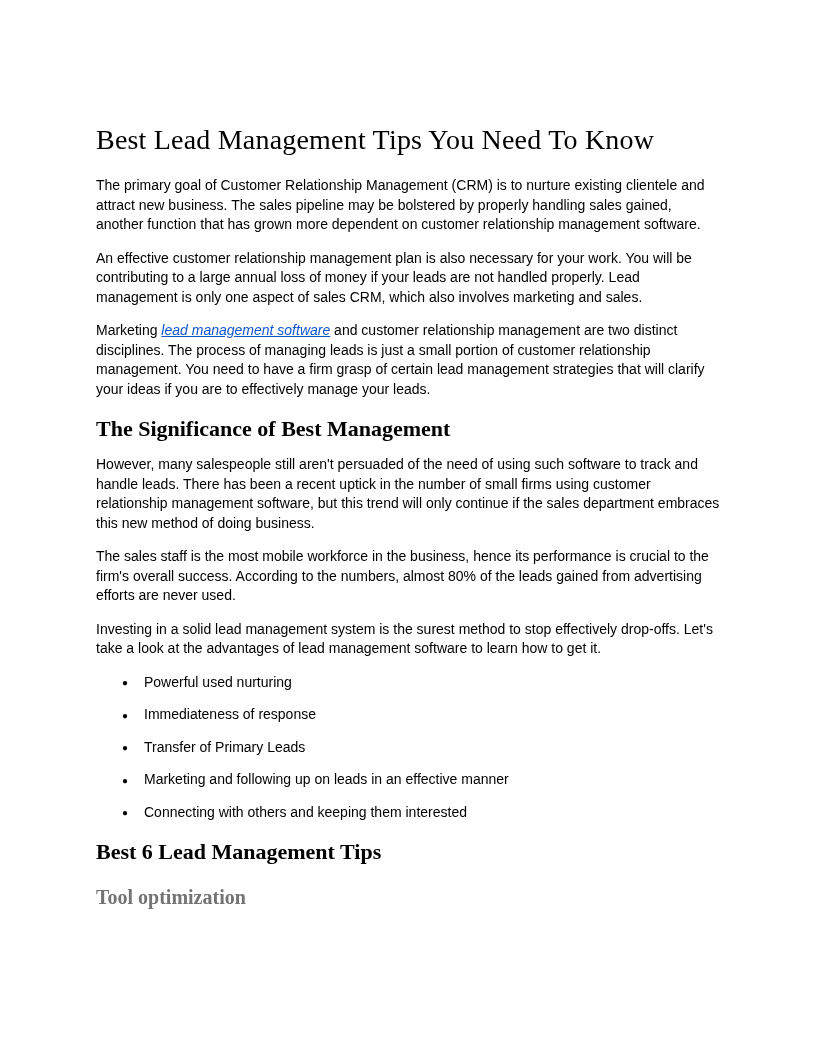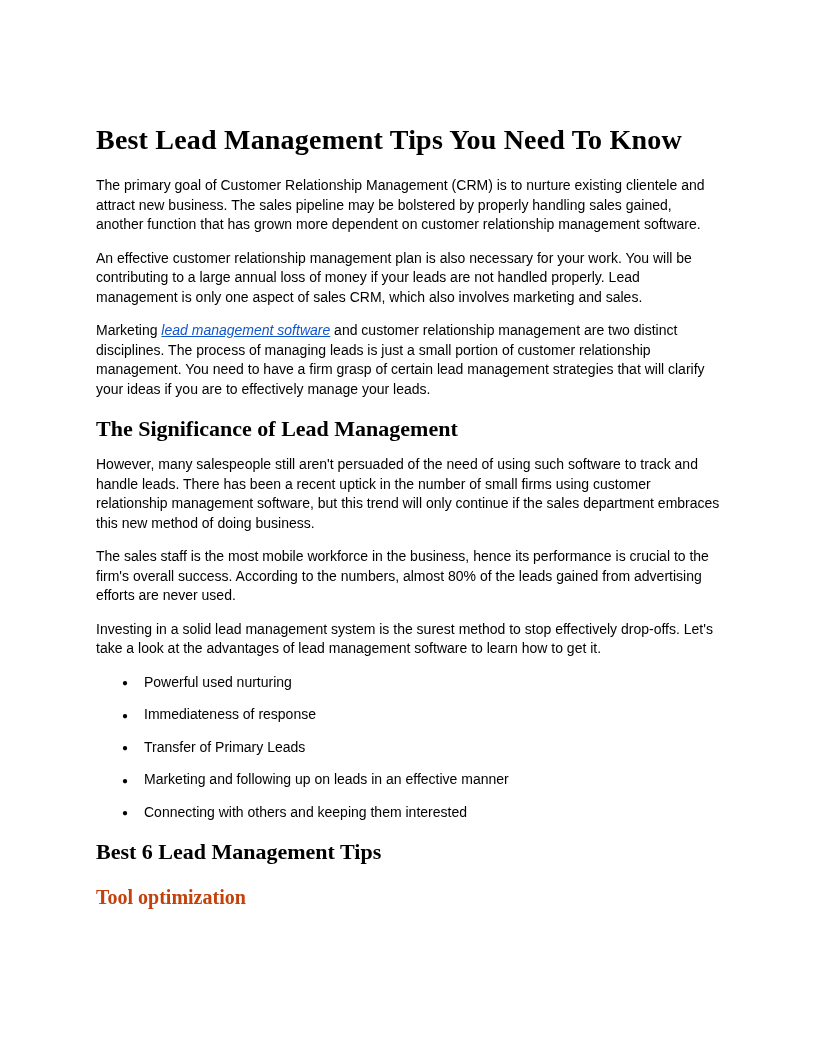--- a/index.html
+++ b/index.html
@@ -13,41 +13,41 @@
     background: #ffffff;
     padding: 122px 96px 0 96px;
     font-family: "Liberation Sans", sans-serif;
     font-size: 14px;
     line-height: 19.5px;
     color: #000000;
     overflow: hidden;
   }
   .doc-title {
     font-family: "Liberation Serif", serif;
-    font-weight: 700;
+    font-weight: 400;
     font-size: 28px;
     line-height: 36px;
     color: #000000;
     margin: 0 0 18px 0;
     letter-spacing: 0.2px;
   }
   .heading-2 {
     font-family: "Liberation Serif", serif;
     font-weight: 700;
     font-size: 22px;
     line-height: 28px;
     color: #000000;
     margin: 16px 0 12px 0;
   }
   .heading-3 {
     font-family: "Liberation Serif", serif;
     font-weight: 700;
     font-size: 20px;
     line-height: 26px;
-    color: #c2410c;
+    color: #737373;
     margin: 18px 0 10px 0;
   }
   .body-text {
     margin: 0 0 14px 0;
   }
   .doc-link {
     color: #1155cc;
     text-decoration: underline;
     cursor: pointer;
     font-style: italic;
@@ -77,21 +77,21 @@
 <div class="page">
 
   <h1 class="doc-title">Best Lead Management Tips You Need To Know</h1>
 
   <p class="body-text">The primary goal of Customer Relationship Management (CRM) is to nurture existing clientele and attract new business. The sales pipeline may be bolstered by properly handling sales gained, another function that has grown more dependent on customer relationship management software.</p>
 
   <p class="body-text">An effective customer relationship management plan is also necessary for your work. You will be contributing to a large annual loss of money if your leads are not handled properly. Lead management is only one aspect of sales CRM, which also involves marketing and sales.</p>
 
   <p class="body-text"><span>Marketing </span><a class="doc-link">lead management software</a><span> and customer relationship management are two distinct disciplines. The process of managing leads is just a small portion of customer relationship management. You need to have a firm grasp of certain lead management strategies that will clarify your ideas if you are to effectively manage your leads.</span></p>
 
-  <h2 class="heading-2">The Significance of Lead Management</h2>
+  <h2 class="heading-2">The Significance of Best Management</h2>
 
   <p class="body-text">However, many salespeople still aren't persuaded of the need of using such software to track and handle leads. There has been a recent uptick in the number of small firms using customer relationship management software, but this trend will only continue if the sales department embraces this new method of doing business.</p>
 
   <p class="body-text">The sales staff is the most mobile workforce in the business, hence its performance is crucial to the firm's overall success. According to the numbers, almost 80% of the leads gained from advertising efforts are never used.</p>
 
   <p class="body-text">Investing in a solid lead management system is the surest method to stop effectively drop-offs. Let's take a look at the advantages of lead management software to learn how to get it.</p>
 
   <ul class="bullet-list">
     <li class="bullet-item">
       <span class="bullet-glyph">●</span>

